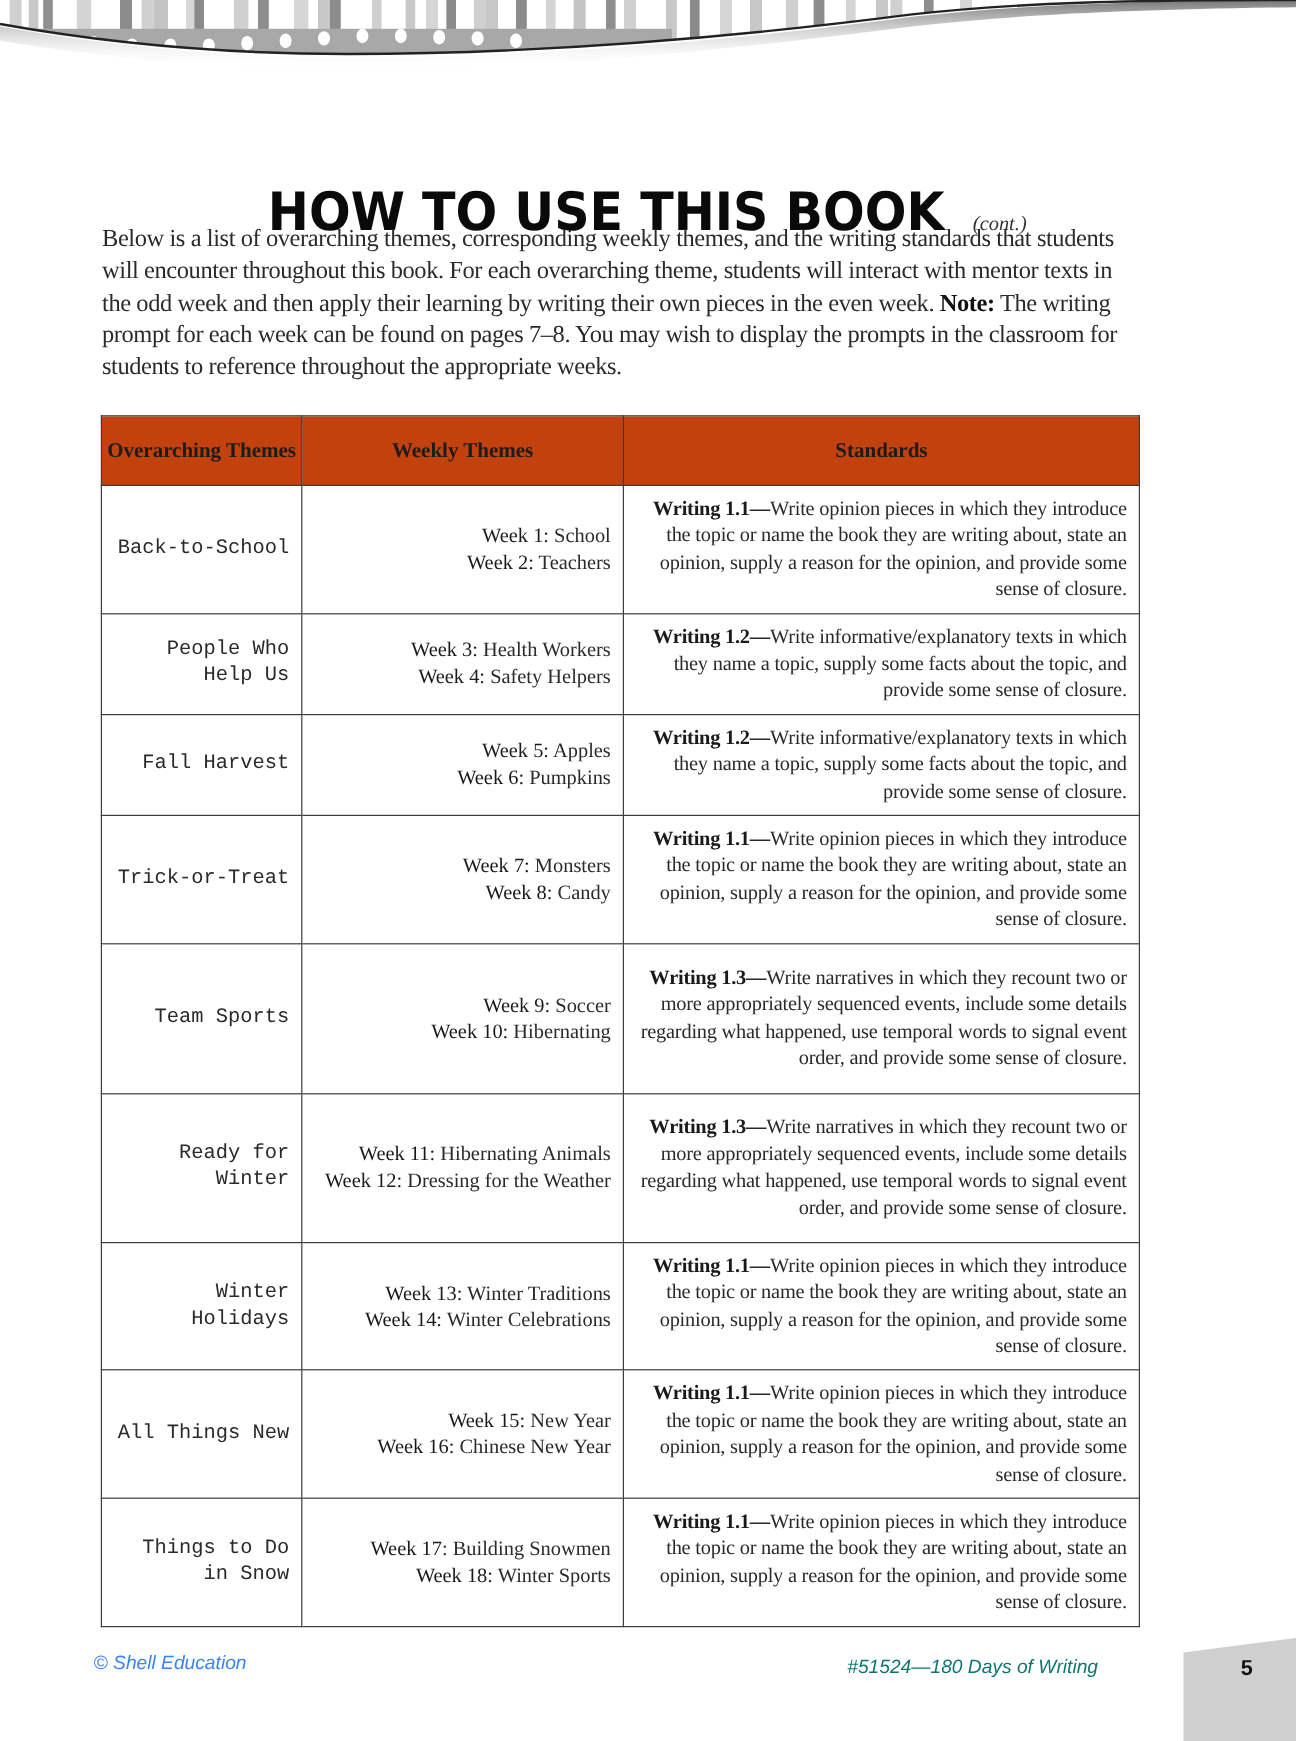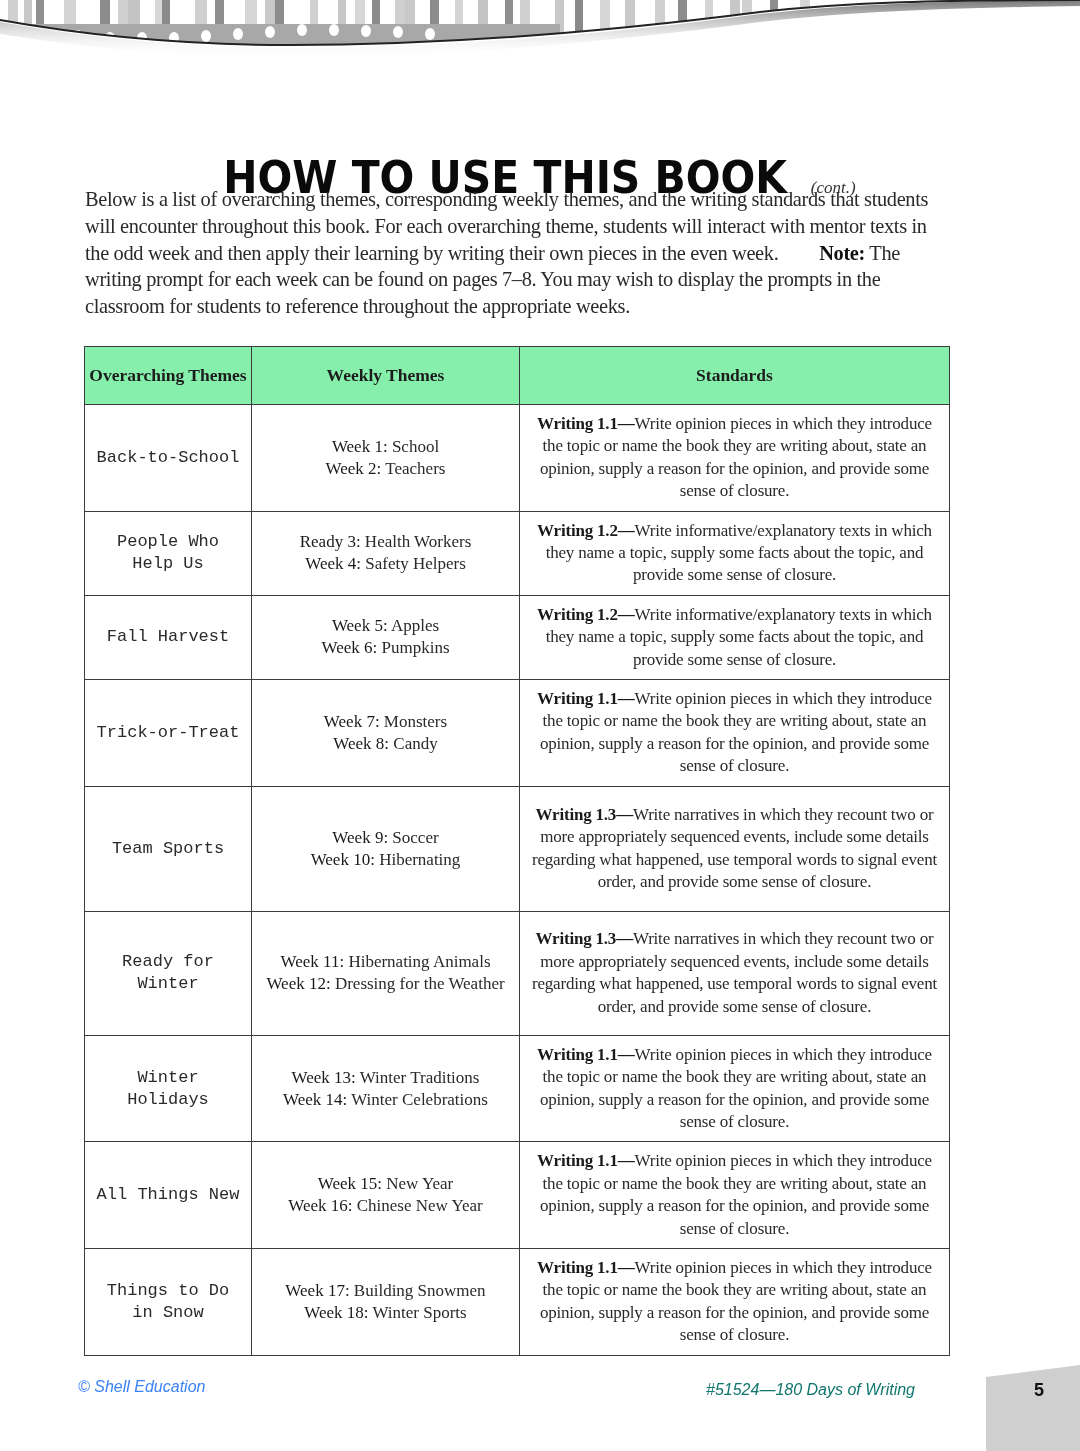--- a/index.html
+++ b/index.html
@@ -49,38 +49,38 @@
     .intro {
       position: absolute;
       left: 85px;
       top: 186px;
       width: 860px;
       font-size: 20.4px;
       line-height: 26.8px;
       color: #2a2a2a;
       letter-spacing: -0.35px;
     }
-    .intro b { color: #111; margin-left: 36px; }
+    .intro b { color: #111; }
 
     table.themes {
       position: absolute;
       left: 84px;
       top: 346px;
       width: 866px;
       border-collapse: collapse;
       font-size: 17px;
       color: #2a2a2a;
     }
     table.themes th, table.themes td {
       border: 1.6px solid #3c3c3c;
       vertical-align: middle;
-      text-align: center;
+      text-align: right;
     }
     table.themes th {
-      background: #86efac;
+      background: #c2410c;
       font-weight: bold;
       color: #1c1c1c;
       text-align: center;
       height: 58px;
       font-size: 17.5px;
       line-height: 21px;
     }
     td.col-theme { width: 167px; padding: 0 10px; line-height: 22px; font-family: Liberation Mono, monospace; }
     td.col-weekly { width: 268px; padding: 0 10px; line-height: 22px; }
     td.col-std { padding: 8px 10px 8px 10px; line-height: 22.4px; letter-spacing: -0.2px; }
@@ -213,21 +213,21 @@
       <td class="col-theme">Back-to-School</td>
       <td class="col-weekly">
         <div><span class="wk-label">Week 1:</span><span> School</span></div>
         <div><span class="wk-label">Week 2:</span><span> Teachers</span></div>
       </td>
       <td class="col-std"><span class="std-label">Writing 1.1—</span><span>Write opinion pieces in which they introduce the topic or name the book they are writing about, state an opinion, supply a reason for the opinion, and provide some sense of closure.</span></td>
     </tr>
     <tr style="height:82px">
       <td class="col-theme">People Who Help Us</td>
       <td class="col-weekly">
-        <div><span class="wk-label">Ready 3:</span><span> Health Workers</span></div>
+        <div><span class="wk-label">Week 3:</span><span> Health Workers</span></div>
         <div><span class="wk-label">Week 4:</span><span> Safety Helpers</span></div>
       </td>
       <td class="col-std"><span class="std-label">Writing 1.2—</span><span>Write informative/explanatory texts in which they name a topic, supply some facts about the topic, and provide some sense of closure.</span></td>
     </tr>
     <tr style="height:81px">
       <td class="col-theme">Fall Harvest</td>
       <td class="col-weekly">
         <div><span class="wk-label">Week 5:</span><span> Apples</span></div>
         <div><span class="wk-label">Week 6:</span><span> Pumpkins</span></div>
       </td>

